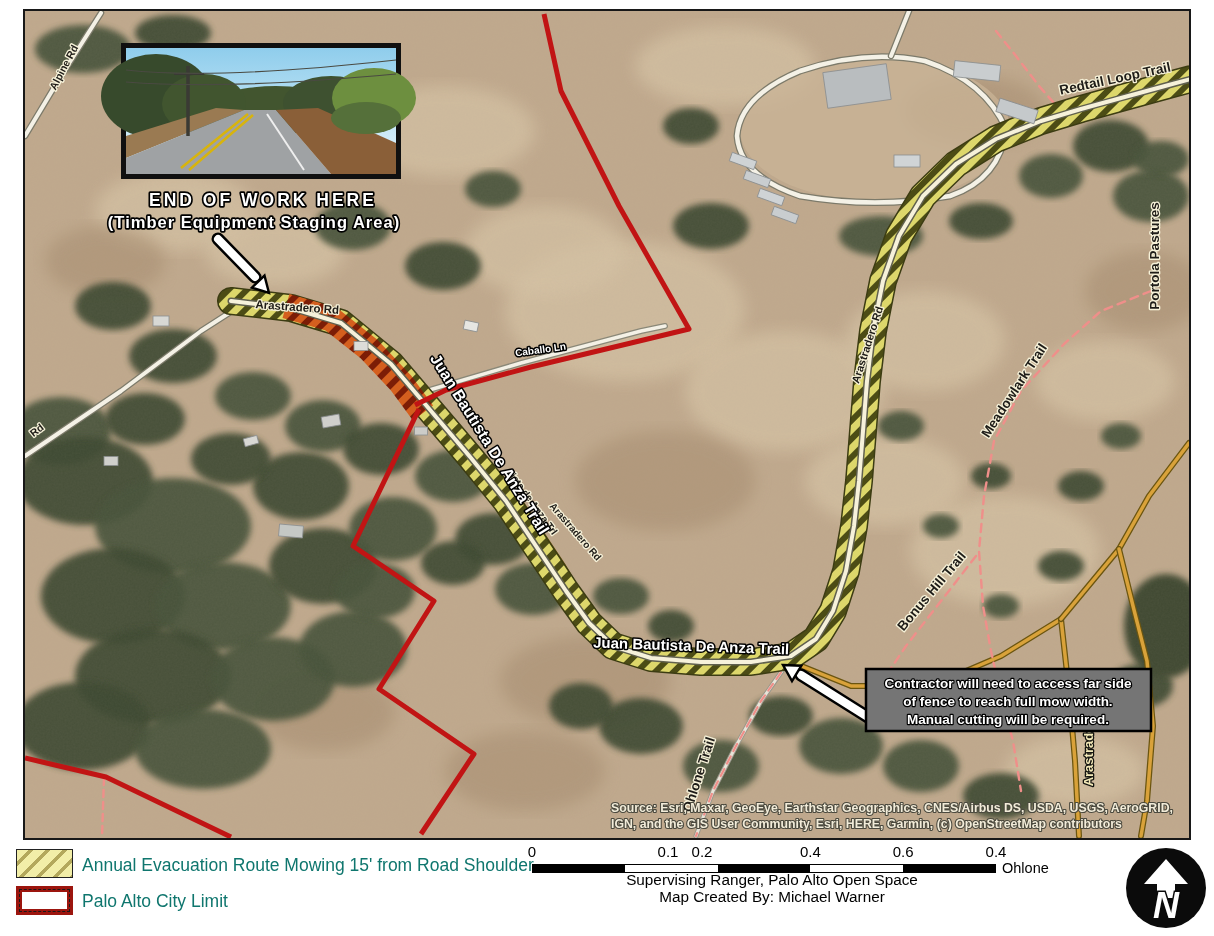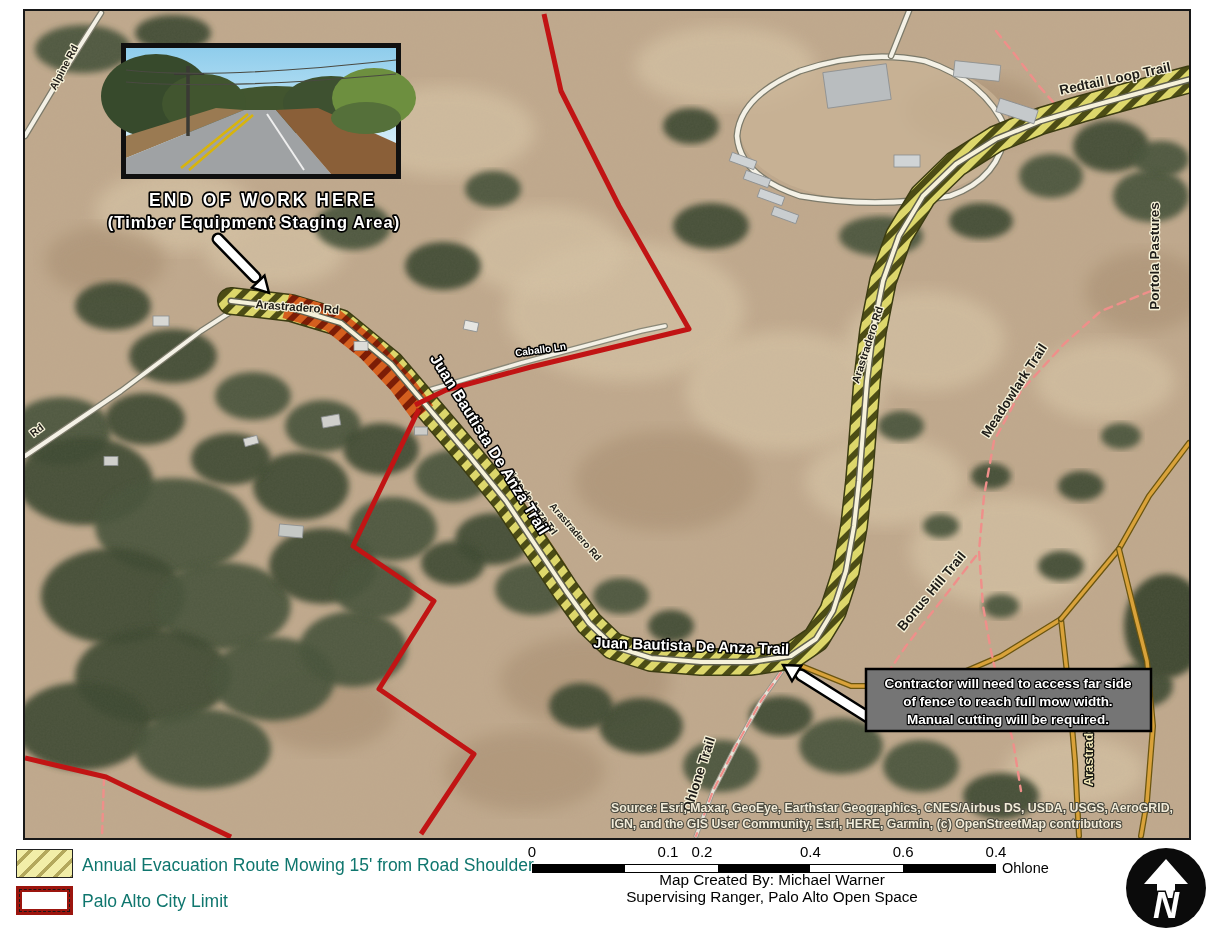--- a/index.html
+++ b/index.html
@@ -312,22 +312,22 @@
       <div class="sb-seg" style="background:#000;"></div>
       <div class="sb-seg" style="background:#fff;"></div>
       <div class="sb-seg" style="background:#000;"></div>
       <div class="sb-seg" style="background:#fff;"></div>
       <div class="sb-seg" style="background:#000;"></div>
     </div>
     <span class="sb-unit">Ohlone</span>
   </div>
 
   <div class="credits">
+    <div>Supervising Ranger, Palo Alto Open Space</div>
     <div>Map Created By: Michael Warner</div>
-    <div>Supervising Ranger, Palo Alto Open Space</div>
   </div>
 
   <div class="north-arrow">
     <svg width="84" height="84" viewBox="0 0 84 84">
       <circle cx="42" cy="42" r="40" fill="#0b0b0b"></circle>
       <polygon points="42,13 20,38 33,38 33,52 51,52 51,38 64,38" fill="#ffffff"></polygon>
       <text x="42" y="72" text-anchor="middle" font-size="36" font-weight="bold" font-style="italic" fill="#ffffff" stroke="#0b0b0b" stroke-width="3" paint-order="stroke" style="font-family:'Liberation Sans','DejaVu Sans',sans-serif;">N</text>
     </svg>
   </div>
 

